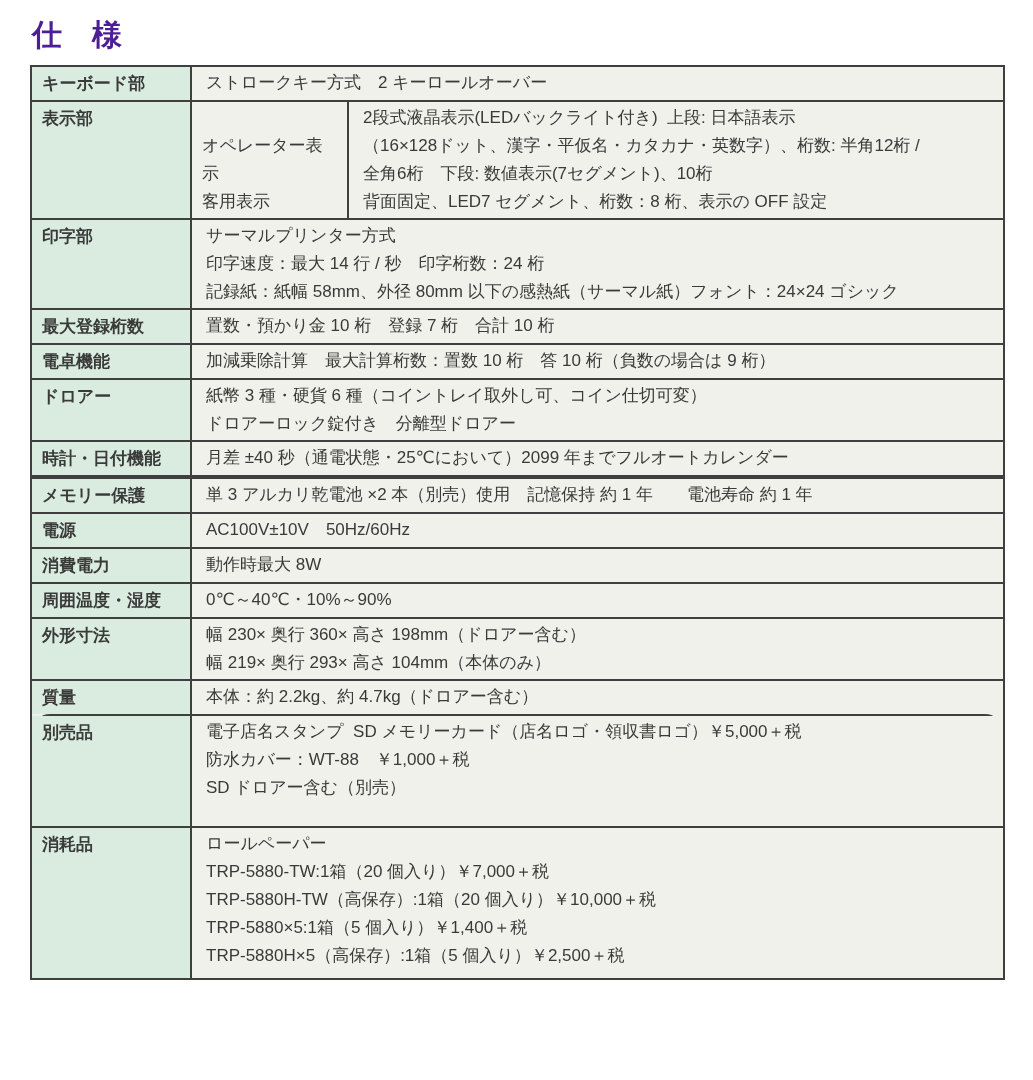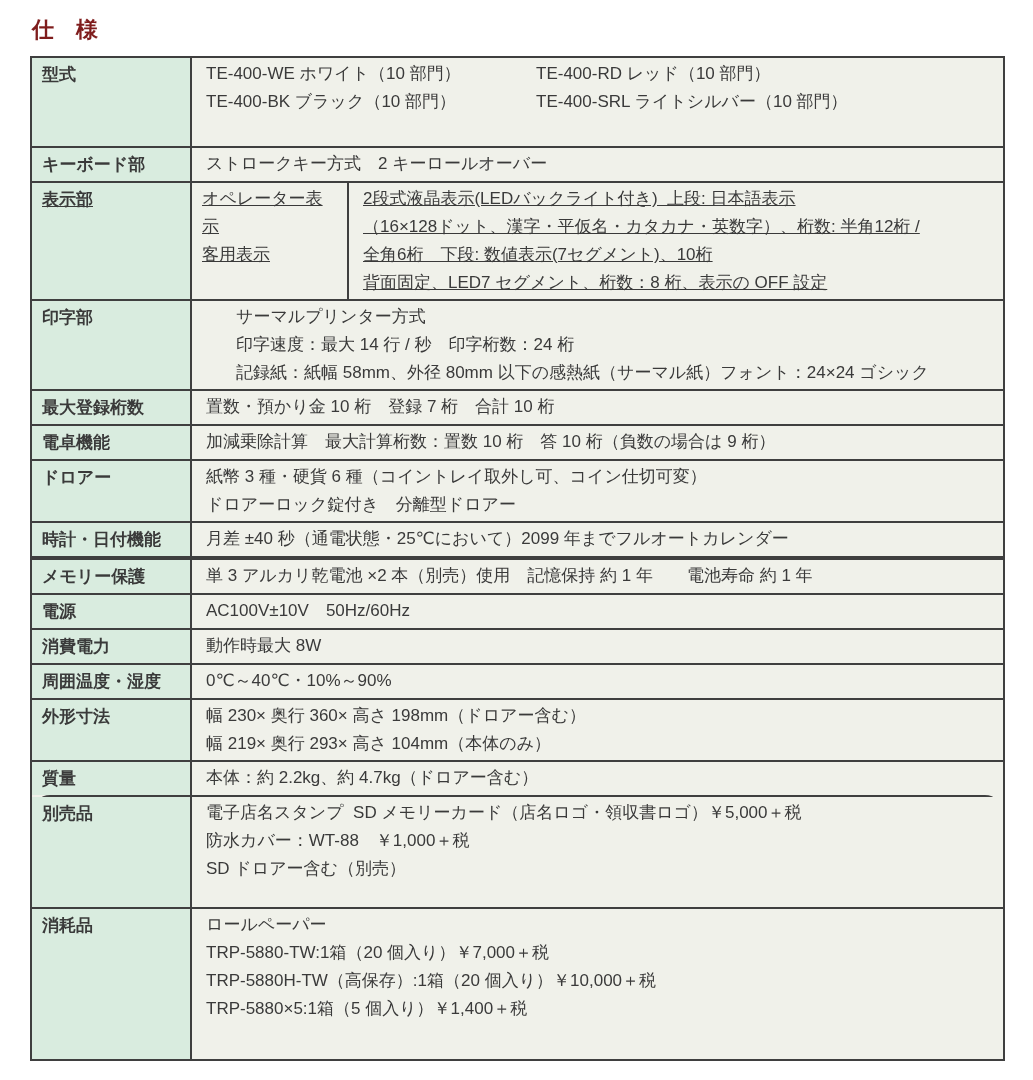--- a/index.html
+++ b/index.html
@@ -10,23 +10,23 @@
   }
   *{box-sizing:border-box;margin:0;padding:0;}
   html,body{background:#ffffff;}
   body{
     width:1033px;
     font-family:"Liberation Sans","DejaVu Sans",sans-serif;
     color:var(--text);
   }
   .page{padding:16px 28px 20px 30px;}
   .page-title{
-    font-size:22px;
+    font-size:30px;
     font-weight:bold;
-    color:#7f1d1d;
+    color:#4c1d95;
     margin:2px 0 14px 2px;
     line-height:1.1;
   }
   .spec-table{
     width:975px;
     border:2px solid var(--border);
     background:var(--content-bg);
   }
   .spec-table + .spec-table{}
   .row{display:flex;align-items:stretch;}
@@ -41,56 +41,43 @@
     padding-top:3px;
   }
   .content{flex:1 1 auto;background:var(--content-bg);padding-left:14px;}
   .subcol{
     width:157px;
     flex:0 0 157px;
     background:var(--content-bg);
     border-right:2px solid var(--border);
     display:flex;
     flex-direction:column;
-    justify-content:flex-start;
+    justify-content:flex-end;
   }
   .line{white-space:pre-wrap;}
   .pair{display:flex;}
   .pair .first{width:330px;flex:0 0 330px;}
   
   .h-models{min-height:88px;}
   .h-1line{min-height:31px;}
-  .h-display{min-height:118px;text-decoration:underline;}
-  .h-print{min-height:86px;gap:30px;}
+  .h-display{min-height:118px;}
+  .h-print{min-height:86px;}
   .h-2line{min-height:58px;}
   .h-options{min-height:112px;border-radius:18px;}
   .h-supplies{min-height:152px;}
 </style>
 </head>
 <body>
 
 <div class="page">
 
   <div class="page-title">仕　様</div>
 
   <div class="spec-table">
 
-    <div class="row h-models">
-      <div class="cell label">型式</div>
-      <div class="cell content">
-        <div class="line pair">
-          <span class="first">TE-400-WE ホワイト（10 部門）</span>
-          <span>TE-400-RD レッド（10 部門）</span>
-        </div>
-        <div class="line pair">
-          <span class="first">TE-400-BK ブラック（10 部門）</span>
-          <span>TE-400-SRL ライトシルバー（10 部門）</span>
-        </div>
-      </div>
-    </div>
 
     <div class="row h-1line">
       <div class="cell label">キーボード部</div>
       <div class="cell content">
         <div class="line">ストロークキー方式　2 キーロールオーバー</div>
       </div>
     </div>
 
     <div class="row h-display">
       <div class="cell label">表示部</div>
@@ -200,18 +187,19 @@
       </div>
     </div>
 
     <div class="row h-supplies">
       <div class="cell label">消耗品</div>
       <div class="cell content">
         <div class="line">ロールペーパー</div>
         <div class="line">TRP-5880-TW:1箱（20 個入り）￥7,000＋税</div>
         <div class="line">TRP-5880H-TW（高保存）:1箱（20 個入り）￥10,000＋税</div>
         <div class="line">TRP-5880×5:1箱（5 個入り）￥1,400＋税</div>
+        <div class="line">TRP-5880H×5（高保存）:1箱（5 個入り）￥2,500＋税</div>
       </div>
     </div>
 
   </div>
 
 </div>
 
 </body></html>

